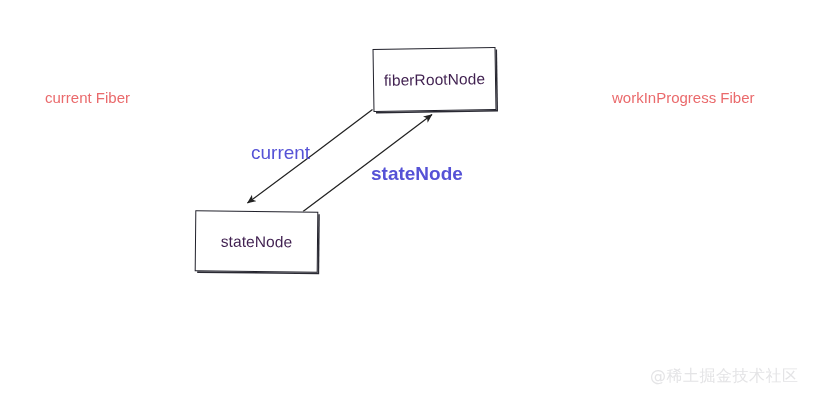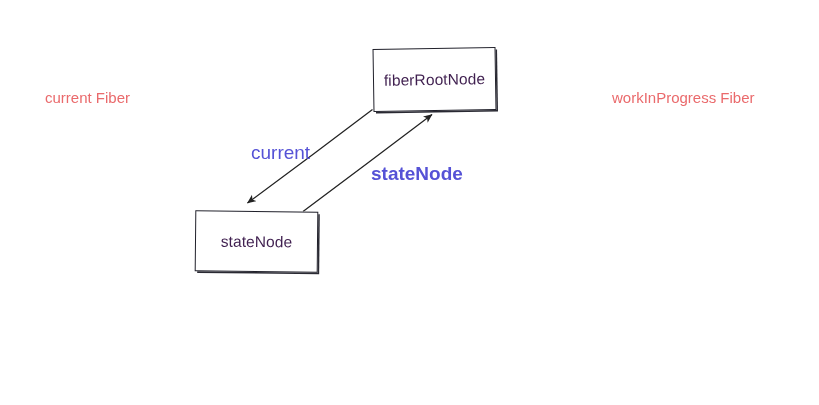--- a/index.html
+++ b/index.html
@@ -138,14 +138,15 @@
   <div class="node-box" id="node-root-fiber">
     <span class="node-label">stateNode</span>
   </div>
 
   <div class="edge-label" id="edge-label-current">current</div>
   <div class="edge-label" id="edge-label-state-node">stateNode</div>
 
   <div class="side-label" id="side-label-current-fiber">current Fiber</div>
   <div class="side-label" id="side-label-wip-fiber">workInProgress Fiber</div>
 
+  <div class="watermark" id="watermark-bottom">@稀土掘金技术社区</div>
 
 </div>
 
 </body></html>

